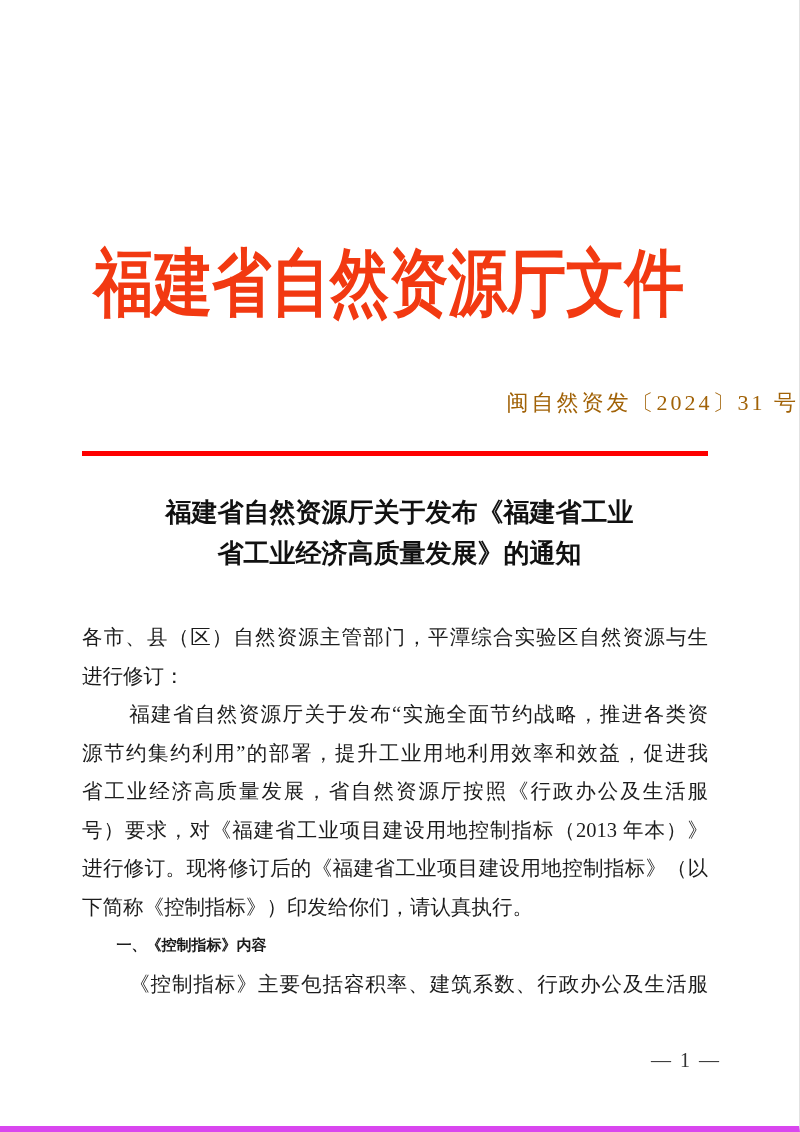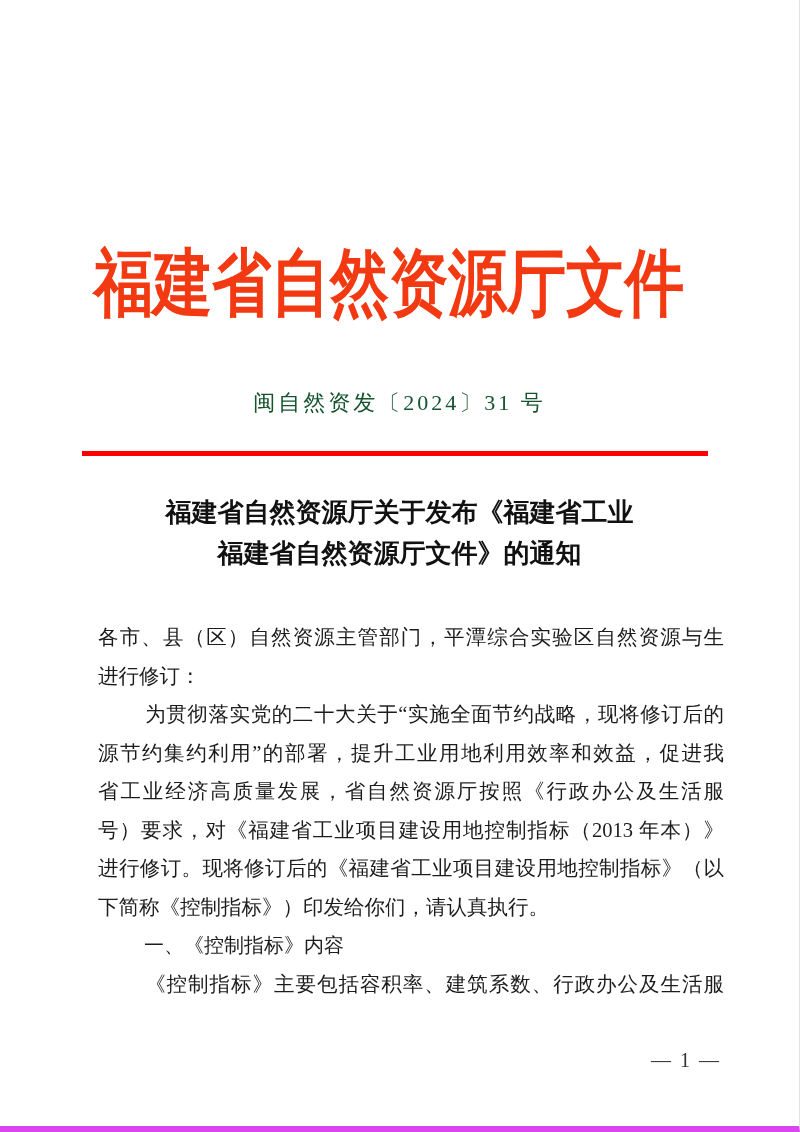--- a/index.html
+++ b/index.html
@@ -36,25 +36,25 @@
     transform: scaleY(1.24);
     transform-origin: center top;
     white-space: nowrap;
     letter-spacing: 0px;
   }
   .doc-number {
     position: absolute;
     top: 390px;
     left: 0;
     width: 100%;
-    text-align: center;
+    text-align: right;
     font-size: 22px;
     line-height: 26px;
     letter-spacing: 3px;
-    color: #14532d;
+    color: #a16207;
   }
   .red-line {
     position: absolute;
     top: 451px;
     left: 82px;
     width: 626px;
     height: 5px;
     background: var(--divider-red, #fe0000);
   }
   .notice-title {
@@ -64,42 +64,42 @@
     width: 100%;
     text-align: center;
     font-weight: bold;
     font-size: 26px;
     line-height: 41px;
     color: #111111;
   }
   .body-block {
     position: absolute;
     top: 618px;
-    left: 98px;
+    left: 82px;
     width: 626px;
     font-size: 20.5px;
     color: #1c1c1c;
   }
   .bline {
     height: 38.5px;
     line-height: 38.5px;
     overflow: hidden;
   }
   .fill {
     text-align: justify;
     text-align-last: justify;
     text-justify: inter-character;
   }
   .indent {
     text-indent: 2.3em;
   }
   .hei {
     font-family: "Liberation Sans", "DejaVu Sans", sans-serif;
-    font-weight: normal;
-    font-size: 20px;
+    font-weight: bold;
+    font-size: 15px;
   }
   .page-num {
     position: absolute;
     top: 1049px;
     right: 78px;
     font-size: 20px;
     letter-spacing: 2px;
     color: #333333;
   }
 </style>
@@ -109,27 +109,27 @@
 <div class="page">
 
   <div class="agency-title">福建省自然资源厅文件</div>
 
   <div class="doc-number">闽自然资发〔2024〕31 号</div>
 
   <div class="red-line"></div>
 
   <div class="notice-title">
     <div>福建省自然资源厅关于发布《福建省工业</div>
-    <div>福建省自然资源厅文件》的通知</div>
+    <div>省工业经济高质量发展》的通知</div>
   </div>
 
   <div class="body-block" id="body-lines">
       <div class="bline fill">各市、县（区）自然资源主管部门，平潭综合实验区自然资源与生</div>
       <div class="bline">进行修订：</div>
-      <div class="bline fill indent">为贯彻落实党的二十大关于“实施全面节约战略，现将修订后的</div>
+      <div class="bline fill indent">福建省自然资源厅关于发布“实施全面节约战略，推进各类资</div>
       <div class="bline fill">源节约集约利用”的部署，提升工业用地利用效率和效益，促进我</div>
       <div class="bline fill">省工业经济高质量发展，省自然资源厅按照《行政办公及生活服</div>
       <div class="bline fill">号）要求，对《福建省工业项目建设用地控制指标（2013 年本）》</div>
       <div class="bline fill">进行修订。现将修订后的《福建省工业项目建设用地控制指标》（以</div>
       <div class="bline">下简称《控制指标》）印发给你们，请认真执行。</div>
       <div class="bline indent hei">一、《控制指标》内容</div>
       <div class="bline fill indent">《控制指标》主要包括容积率、建筑系数、行政办公及生活服</div>
     </div>
 
   <div class="page-num">— 1 —</div>

